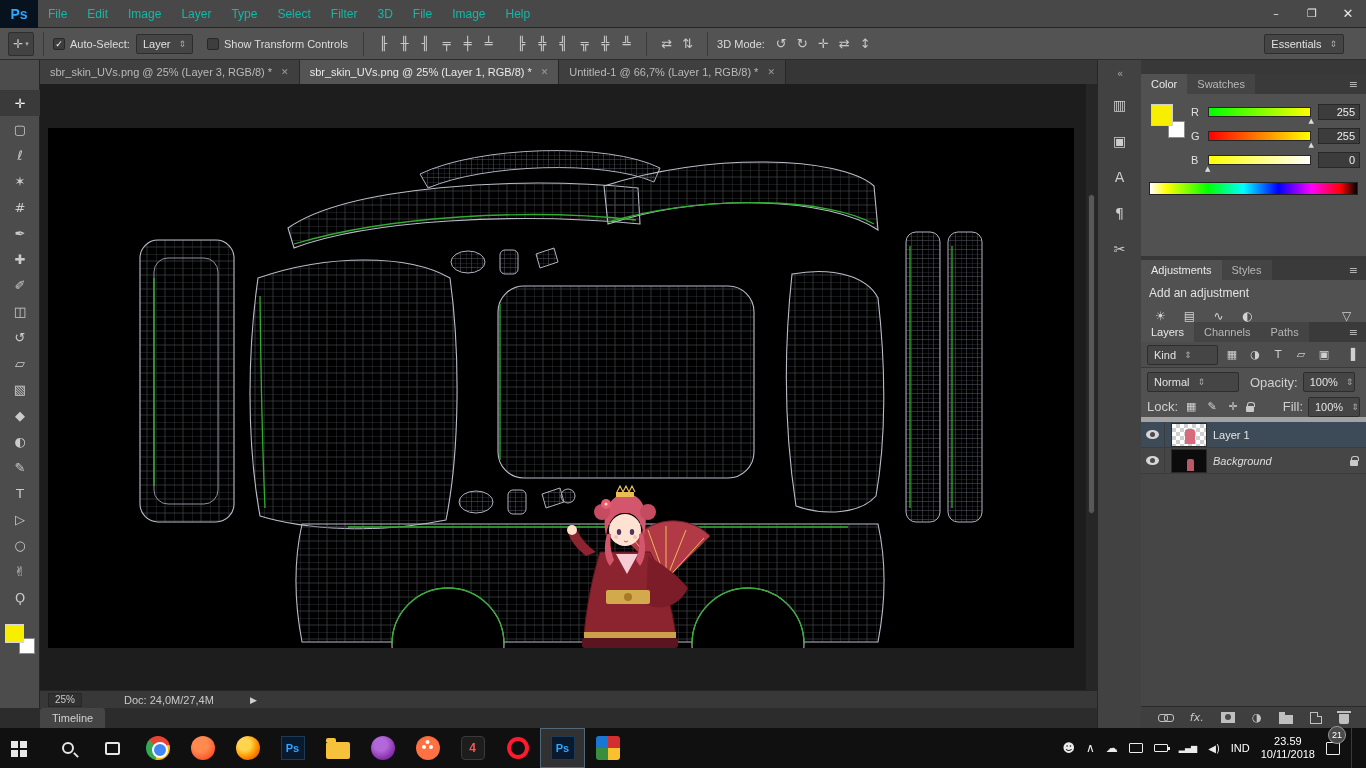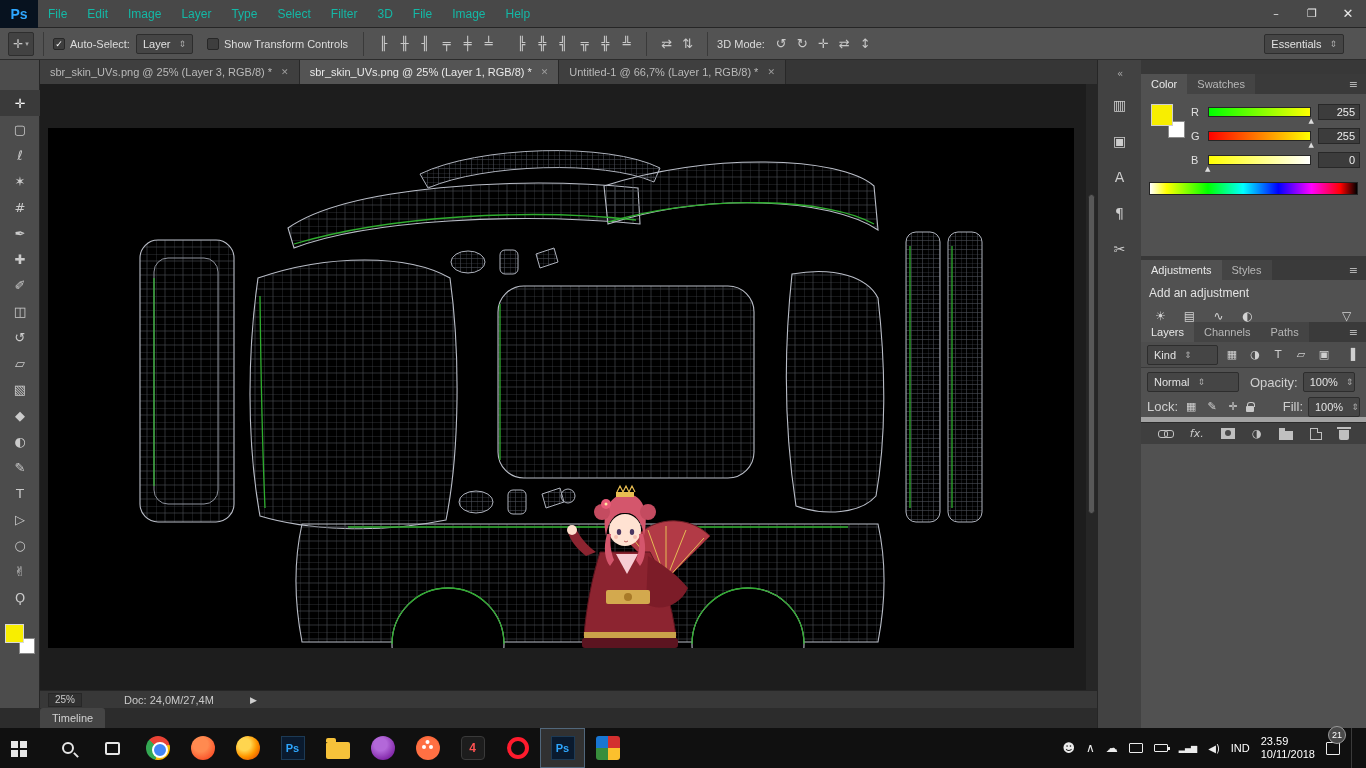--- a/index.html
+++ b/index.html
@@ -159,21 +159,21 @@
   .dots-ic::after{content:"";position:absolute;left:6px;top:9px;width:4px;height:4px;background:#fff;border-radius:50%;box-shadow:7px 0 #fff,3.5px -5px #fff}
   .dark-ic{width:24px;height:24px;border-radius:4px;background:#1d1d1d;border:1px solid #3a3a3a;color:#ff5252;font-size:12px;font-weight:bold;display:flex;align-items:center;justify-content:center}
   .opera-ic{width:22px;height:22px;border:4px solid #ff1b2d;border-radius:50%}
   .mosaic-ic{width:24px;height:24px;border-radius:3px;background:conic-gradient(from 0deg,#d32f2f 0 90deg,#fbc02d 90deg 180deg,#388e3c 180deg 270deg,#1976d2 270deg 360deg)}
   #tray{margin-left:auto;display:flex;align-items:center;gap:11px;padding-right:10px;height:40px}
   .tray-ic{color:#ececec;font-size:12px;font-family:"DejaVu Sans",sans-serif}
   .monitor-ic{width:14px;height:10px;border:1.5px solid #ececec;border-radius:1px}
   .battery-ic{width:14px;height:8px;border:1.5px solid #ececec;border-radius:1px;position:relative}
   .battery-ic::after{content:"";position:absolute;right:-3px;top:1.5px;width:2px;height:3px;background:#ececec}
   #tray-lang{color:#fff;font-size:11px}
-  #tray-clock{text-align:left;font-size:11px;color:#fff;line-height:13px}
+  #tray-clock{text-align:center;font-size:11px;color:#fff;line-height:13px}
   .action-ic{width:14px;height:13px;border:1.5px solid #ececec;border-radius:1px}
   #show-desktop{width:5px;height:40px;border-left:1px solid #3a3a3a}
   #notif-badge{position:absolute;left:1328px;top:726px;width:18px;height:18px;border-radius:50%;background:#4a4a4a;border:1px solid #9a9a9a;color:#fff;font-size:9px;display:flex;align-items:center;justify-content:center;z-index:5}
 
   
   .w{fill:url(#m1);stroke:#b9bdc7;stroke-width:1.1}
   .w2{fill:url(#m2);stroke:#aeb2bc;stroke-width:1}
   .gacc{fill:none;stroke:#2fae2f;stroke-width:1.3}
 </style>
 </head>
@@ -493,20 +493,37 @@
       <span class="sm-label">Lock:</span>
       <span class="lock-ic">▦</span>
       <span class="lock-ic">✎</span>
       <span class="lock-ic">✛</span>
       <span class="padlock"></span>
       <span class="sm-label" style="margin-left:auto">Fill:</span>
       <span class="dd pct">
           <span>100%</span>
         </span>
     </div>
+    <div id="layer-list">
+      <div class="layer-row selected">
+        <span class="eye-cell">
+            <span class="eye"></span>
+          </span>
+        <span class="thumb checker"></span>
+        <span class="layer-name">Layer 1</span>
+      </div>
+      <div class="layer-row">
+        <span class="eye-cell">
+            <span class="eye"></span>
+          </span>
+        <span class="thumb dark"></span>
+        <span class="layer-name italic">Background</span>
+        <span class="padlock" style="margin-left:auto"></span>
+      </div>
+    </div>
     <div id="panel-bottom">
       <span class="pb-ic">
           <span class="link-ic"></span>
         </span>
       <span class="pb-ic fx-label">fx.</span>
       <span class="pb-ic">
           <span class="mask-ic"></span>
         </span>
       <span class="pb-ic">◑</span>
       <span class="pb-ic">

